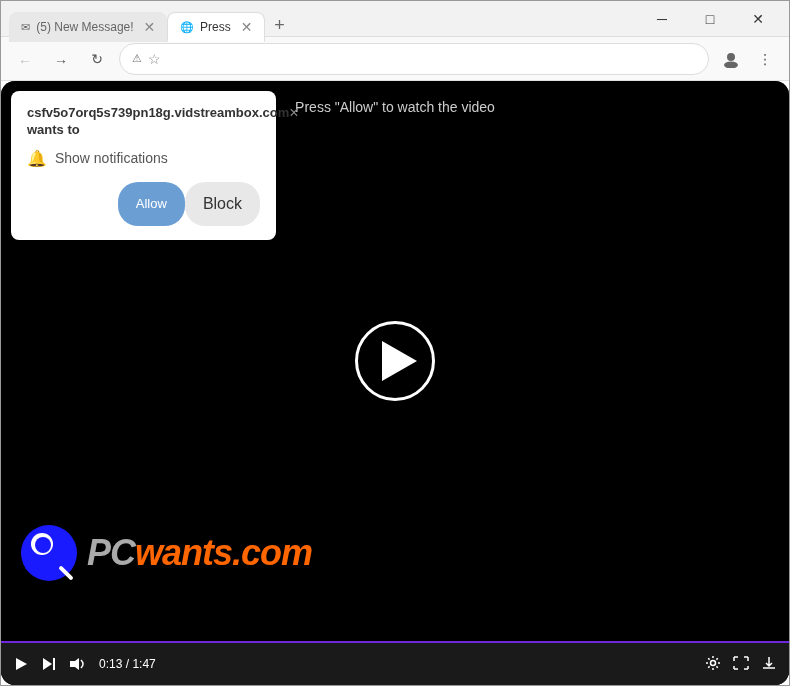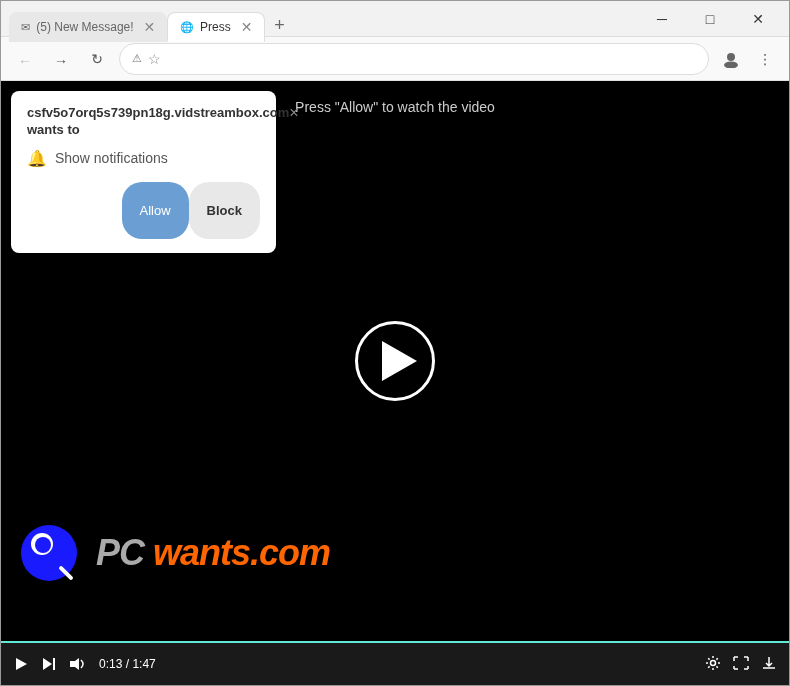--- a/index.html
+++ b/index.html
@@ -38,21 +38,21 @@
       flex: 1; height: 32px; background: #fff; border: 1px solid #ddd; border-radius: 16px;
       display: flex; align-items: center; padding: 0 12px; gap: 6px; font-size: 12px; color: #333;
     }
     .url-lock { font-size: 11px; color: #777; }
     .url-text { flex: 1; font-size: 12px; color: #333; overflow: hidden; text-overflow: ellipsis; white-space: nowrap; }
     .url-star { font-size: 14px; color: #888; cursor: pointer; }
     .toolbar-icons { display: flex; align-items: center; gap: 6px; }
     .toolbar-icon { width: 28px; height: 28px; display: flex; align-items: center; justify-content: center; font-size: 14px; color: #555; cursor: pointer; border-radius: 50%; }
 
     
-    .browser-content { flex: 1; position: relative; background: #404040; overflow: hidden; }
+    .browser-content { flex: 1; position: relative; background: #404040; overflow: hidden; border-radius: 14px; }
 
     
     .video-area { width: 100%; height: 100%; position: relative; background: #000; display: flex; flex-direction: column; }
     .video-main { flex: 1; position: relative; display: flex; align-items: center; justify-content: center; }
     .press-allow-text { position: absolute; top: 18px; left: 50%; transform: translateX(-50%); color: #ccc; font-size: 14px; white-space: nowrap; }
     .play-circle {
       width: 80px; height: 80px; border: 3px solid #fff; border-radius: 50%;
       display: flex; align-items: center; justify-content: center; cursor: pointer;
     }
     .play-triangle {
@@ -76,26 +76,26 @@
       content: ''; position: absolute; width: 22px; height: 22px; background: #fff; border-radius: 50%; top: 8px; left: 10px;
     }
     .pcrisk-ball::after {
       content: ''; position: absolute; width: 16px; height: 16px; background: #1a1aff; border-radius: 50%; top: 12px; left: 14px;
     }
     .magnifier-handle {
       position: absolute; width: 18px; height: 4px; background: #fff;
       bottom: 6px; right: 2px; transform: rotate(45deg); border-radius: 2px;
     }
     .pcrisk-text { font-size: 36px; font-weight: 900; font-style: italic; color: #aaa; letter-spacing: -1px; }
-    .pcrisk-text span { color: #ff6600; margin-left: 9px; }
+    .pcrisk-text span { color: #ff6600; }
 
     
     .video-controls {
       height: 44px; background: #1a1a1a; display: flex; align-items: center;
-      padding: 0 12px; gap: 12px; flex-shrink: 0; border-top: 2px solid #5eead4;
+      padding: 0 12px; gap: 12px; flex-shrink: 0; border-top: 2px solid #6d28d9;
     }
     .ctrl-btn { color: #fff; cursor: pointer; font-size: 14px; display: flex; align-items: center; justify-content: center; }
     .time-display { color: #fff; font-size: 12px; }
     .progress-spacer { flex: 1; }
     .ctrl-btn-right { color: #fff; cursor: pointer; font-size: 14px; }
 
     
     .notification-popup {
       position: absolute; top: 10px; left: 10px; width: 265px;
       background: #fff; border-radius: 8px; box-shadow: 0 4px 20px rgba(0,0,0,0.3);
@@ -106,22 +106,22 @@
     .popup-close { font-size: 16px; color: #888; cursor: pointer; line-height: 1; }
     .popup-notification-row { display: flex; align-items: center; gap: 8px; margin-bottom: 14px; }
     .bell-icon { font-size: 16px; color: #555; }
     .popup-notification-text { font-size: 14px; color: #555; }
     .popup-buttons { display: flex; justify-content: flex-end; }
     .btn-allow {
       padding: 7px 18px; background: #6b9fd4; color: #fff; border: none;
       border-radius: 20px; font-size: 13px; cursor: pointer; font-weight: 500;
     }
     .btn-block {
-      padding: 21px 18px; background: #e8e8e8; color: #333; border: none;
-      border-radius: 20px; font-size: 13px; cursor: pointer; font-weight: 700;
+      padding: 13px 18px; background: #e8e8e8; color: #333; border: none;
+      border-radius: 20px; font-size: 16px; cursor: pointer; font-weight: 400;
     }
   </style>
 </head>
 <body>
 
 <div class="window">
 
   <div class="titlebar">
     <div class="titlebar-tabs">
 

